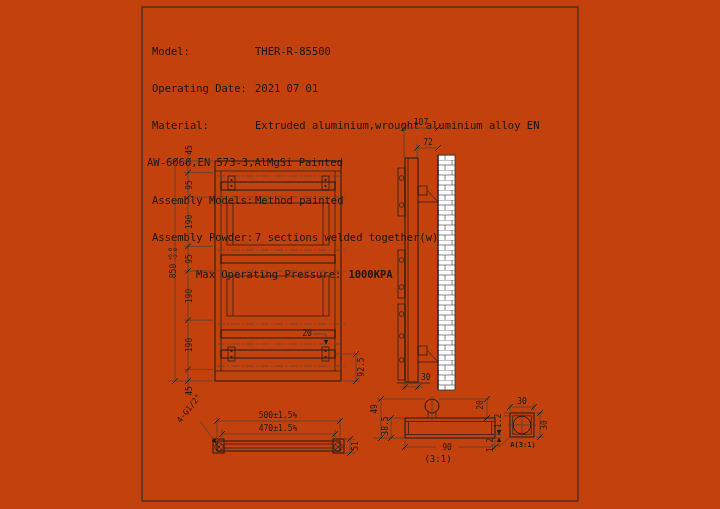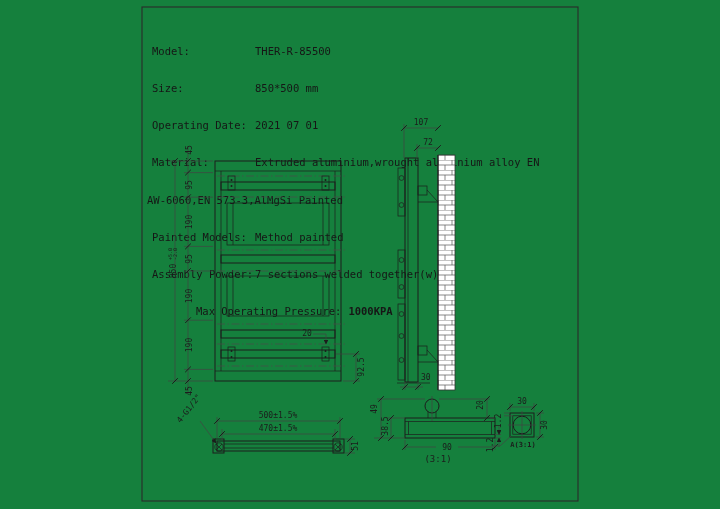--- a/index.html
+++ b/index.html
@@ -1,16 +1,16 @@
 <!DOCTYPE html>
 <html><head>
 <meta charset="utf-8">
 <style>
   html,body{margin:0;padding:0;background:#fff;}
-  #page{position:relative;width:720px;height:509px;background:#15803d;overflow:hidden;
+  #page{position:relative;width:720px;height:509px;background:#c2410c;overflow:hidden;
         font-family:"DejaVu Sans Mono",monospace;}
   #specs{position:absolute;left:152px;top:20px;width:420px;color:#161616;
          font-size:10.5px;line-height:12.4px;white-space:pre;}
   .srow{display:block;}
   .srow .lbl{display:inline-block;width:103px;}
   .srow.inline .lbl{width:auto;margin-left:44px;}
   .srow.inline .val{margin-left:7px;font-weight:bold;}
   .srow.cont .val{margin-left:-5px;}
   svg{position:absolute;left:0;top:0;}
   .ol{stroke:#1c1c1c;stroke-width:1;fill:none;}
@@ -23,25 +23,24 @@
   .cap{font-size:9px;}
   .cap2{font-size:7px;font-weight:bold;}
 </style>
 </head>
 <body>
 
 <div id="page">
 
   <div id="specs">
     <span class="srow"><span class="lbl">Model:</span><span class="val">THER-R-85500</span></span>
-    <span class="srow"><span class="lbl">Size:</span><span class="val">850*500 mm</span></span>
     <span class="srow"><span class="lbl">Operating Date:</span><span class="val">2021 07 01</span></span>
     <span class="srow"><span class="lbl">Material:</span><span class="val">Extruded aluminium,wrought aluminium alloy EN</span></span>
     <span class="srow cont"><span class="val">AW-6060,EN 573-3,AlMgSi Painted</span></span>
-    <span class="srow"><span class="lbl">Painted Models:</span><span class="val">Method painted</span></span>
+    <span class="srow"><span class="lbl">Assembly Models:</span><span class="val">Method painted</span></span>
     <span class="srow"><span class="lbl">Assembly Powder:</span><span class="val">7 sections welded together(w)</span></span>
     <span class="srow inline"><span class="lbl">Max Operating Pressure:</span><span class="val">1000KPA</span></span>
   </div>
 
   <svg width="720" height="509" viewBox="0 0 720 509">
     <defs>
       <line id="tick" x1="-2.8" y1="2.8" x2="2.8" y2="-2.8" class="tk"></line>
       <marker id="arr" viewBox="0 0 10 10" refX="9" refY="5" markerWidth="7" markerHeight="7" orient="auto-start-reverse">
         <path d="M0,0 L10,5 L0,10 z" fill="#1c1c1c"></path>
       </marker>

